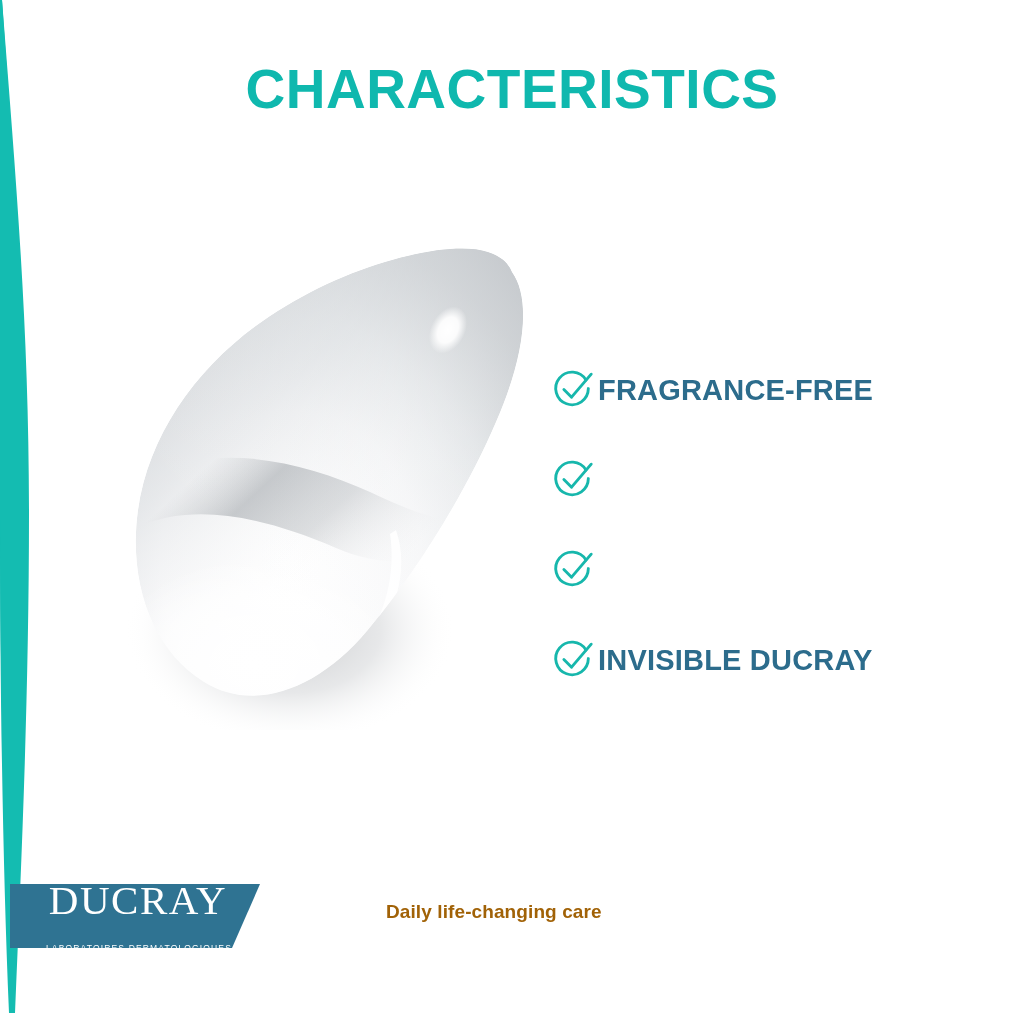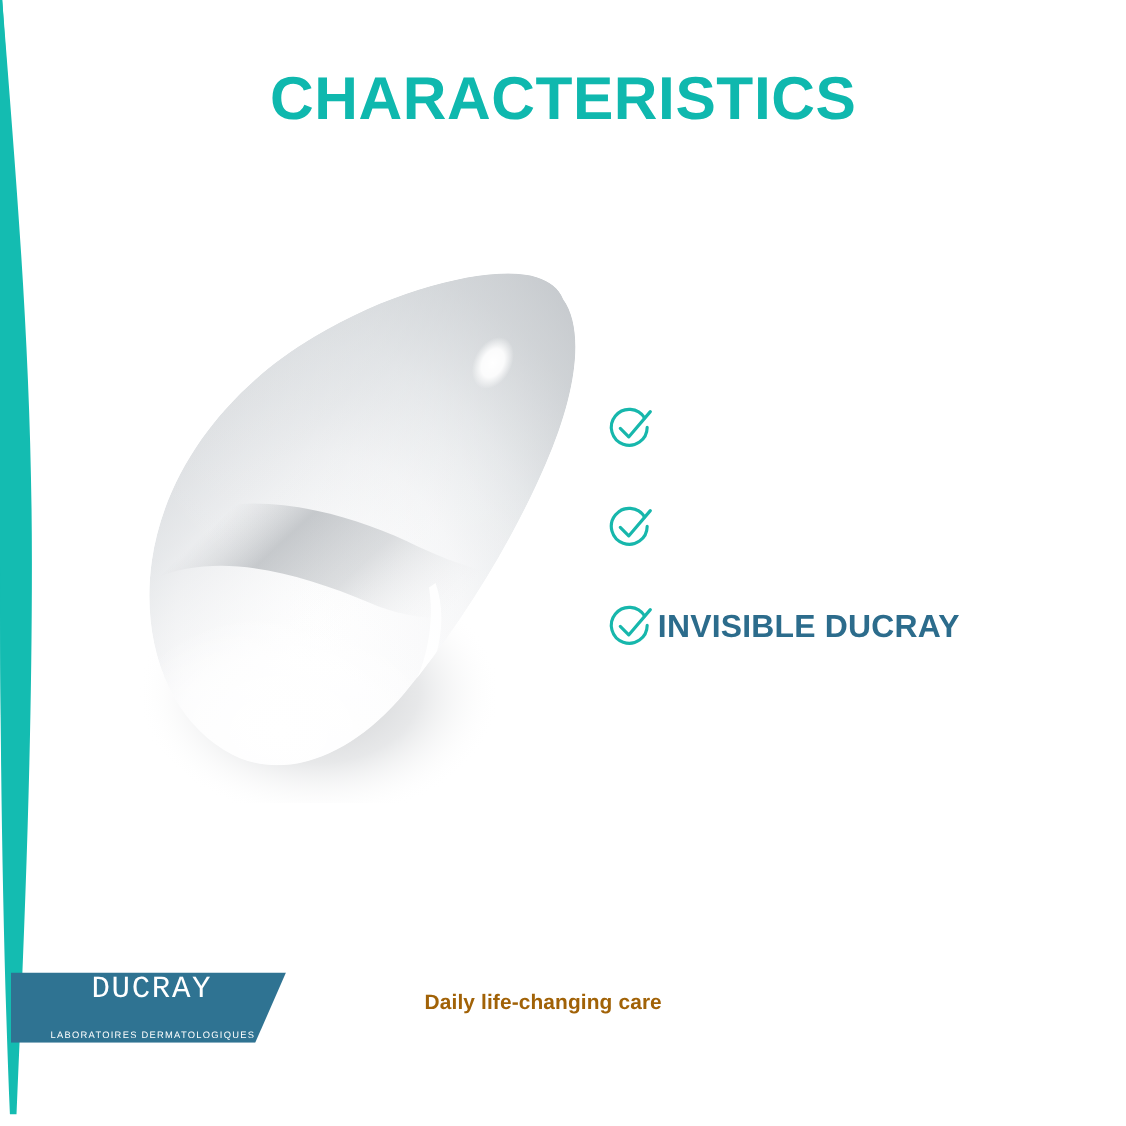--- a/index.html
+++ b/index.html
@@ -101,25 +101,25 @@
     top: 0;
     width: 228px;
     height: 64px;
     display: flex;
     flex-direction: column;
     align-items: center;
     justify-content: center;
     color: #ffffff;
   }
   .logo-word {
-    font-size: 28px;
+    font-size: 41px;
     font-weight: 400;
     letter-spacing: 1.5px;
     line-height: 1;
-    font-family: Liberation Mono, monospace;
+    font-family: Liberation Serif, serif;
     margin-left: 28px;
   }
   .logo-sub {
     font-size: 8.5px;
     font-weight: 400;
     letter-spacing: 1.15px;
     line-height: 1;
     margin-top: 23px;
     margin-left: 30px;
     font-family: "Liberation Sans", sans-serif;
@@ -228,20 +228,27 @@
 
         <path d="M 296,300 C 310,340 296,392 258,424 C 286,386 296,342 290,304 Z" fill="#ffffff" opacity="0.85"></path>
       </g>
 
       <ellipse cx="348" cy="100" rx="17" ry="25" transform="rotate(28 348 100)" fill="url(#hotspot)"></ellipse>
     </svg>
   </div>
 
   <div class="features">
 
+    <div class="feature-row">
+      <svg class="check-icon" viewBox="0 0 48 48">
+        <path d="M 37.5,13.5 A 17 17 0 1 0 40,22.5" fill="none" stroke="#17B7AC" stroke-width="3" stroke-linecap="round"></path>
+        <path d="M 14.5,23.5 L 22.5,31.5 L 43,7.5" fill="none" stroke="#17B7AC" stroke-width="3" stroke-linecap="round" stroke-linejoin="round"></path>
+      </svg>
+      <span class="feature-label">FRAGRANCE-FREE</span>
+    </div>
 
     <div class="feature-row">
       <svg class="check-icon" viewBox="0 0 48 48">
         <path d="M 37.5,13.5 A 17 17 0 1 0 40,22.5" fill="none" stroke="#17B7AC" stroke-width="3" stroke-linecap="round"></path>
         <path d="M 14.5,23.5 L 22.5,31.5 L 43,7.5" fill="none" stroke="#17B7AC" stroke-width="3" stroke-linecap="round" stroke-linejoin="round"></path>
       </svg>
     </div>
 
     <div class="feature-row">
       <svg class="check-icon" viewBox="0 0 48 48">

